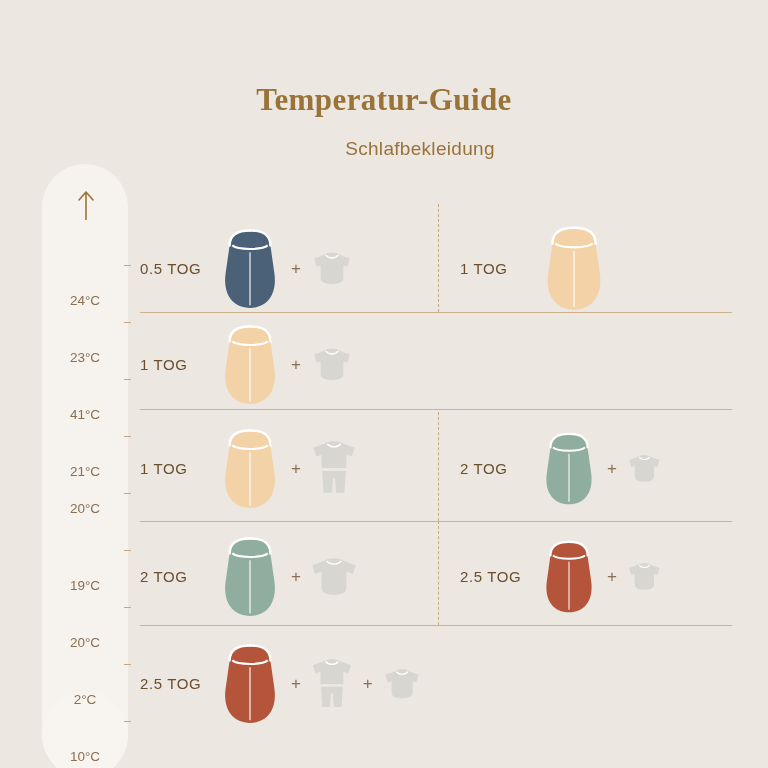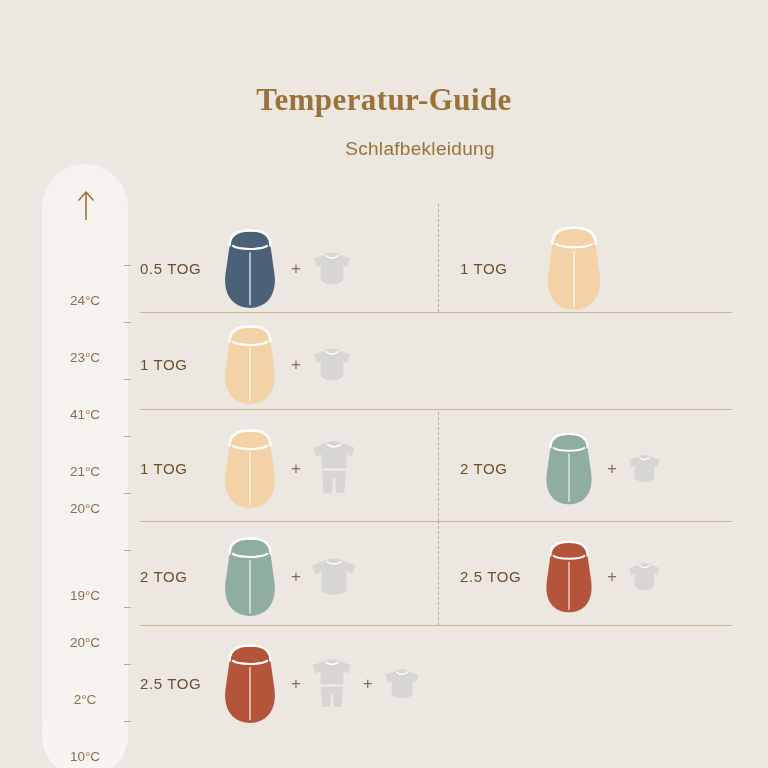--- a/index.html
+++ b/index.html
@@ -165,21 +165,21 @@
       <div class="tick-label" style="top: 129px;"><span>24°C</span></div>
       <div class="tick-dash" style="top: 101px;"></div>
       <div class="tick-label" style="top: 186px;"><span>23°C</span></div>
       <div class="tick-dash" style="top: 158px;"></div>
       <div class="tick-label" style="top: 243px;"><span>41°C</span></div>
       <div class="tick-dash" style="top: 215px;"></div>
       <div class="tick-label" style="top: 300px;"><span>21°C</span></div>
       <div class="tick-dash" style="top: 272px;"></div>
       <div class="tick-label" style="top: 337px;"><span>20°C</span></div>
       <div class="tick-dash" style="top: 329px;"></div>
-      <div class="tick-label" style="top: 424px;"><span>19°C</span></div>
+      <div class="tick-label" style="top: 414px;"><span>19°C</span></div>
       <div class="tick-dash" style="top: 386px;"></div>
       <div class="tick-label" style="top: 471px;"><span>20°C</span></div>
       <div class="tick-dash" style="top: 443px;"></div>
       <div class="tick-label" style="top: 528px;"><span>2°C</span></div>
       <div class="tick-dash" style="top: 500px;"></div>
       <div class="tick-label" style="top: 585px;"><span>10°C</span></div>
       <div class="tick-dash" style="top: 557px;"></div>
     </div>
 
   <div class="table" id="table">

